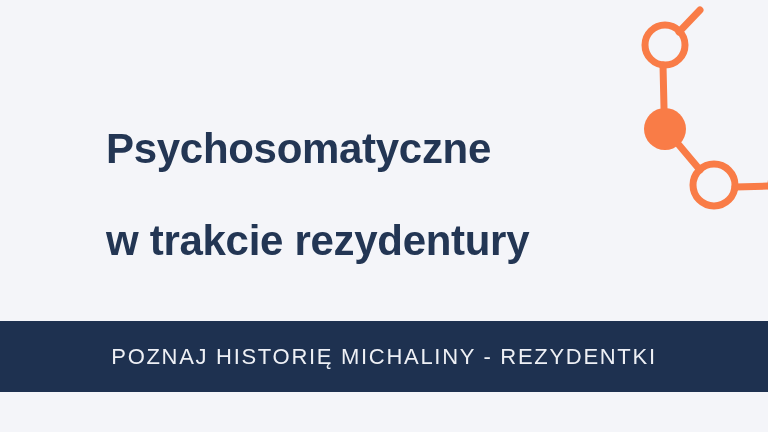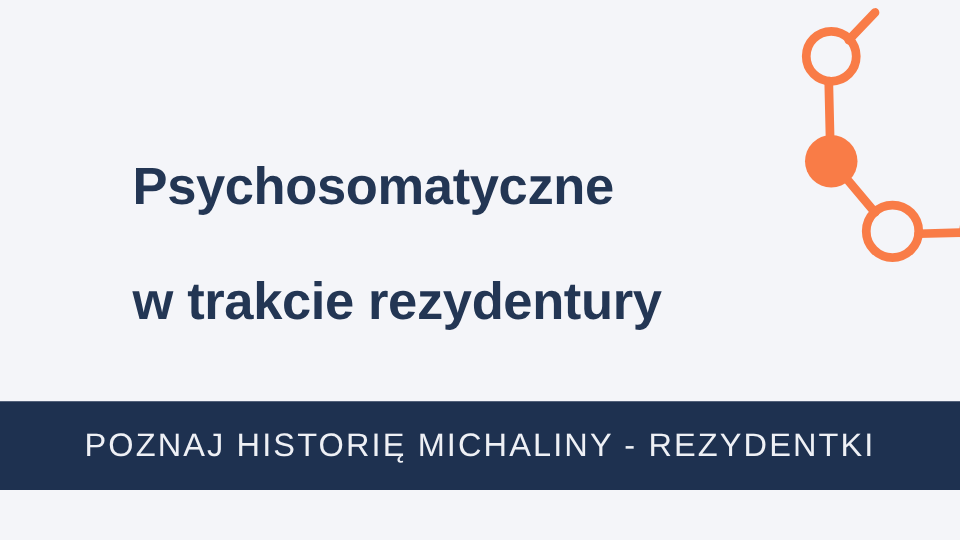--- a/index.html
+++ b/index.html
@@ -67,21 +67,21 @@
     width: 768px;
     height: 71px;
     background: #1e3150;
     display: flex;
     align-items: center;
     justify-content: center;
   }
   .banner-text {
     color: #eef0f5;
     font-family: "Liberation Sans", sans-serif;
-    font-size: 26px;
+    font-size: 22px;
     font-weight: normal;
     letter-spacing: 1.7px;
     text-transform: uppercase;
     white-space: nowrap;
     text-align: center;
   }
 </style>
 </head>
 <body>
 

